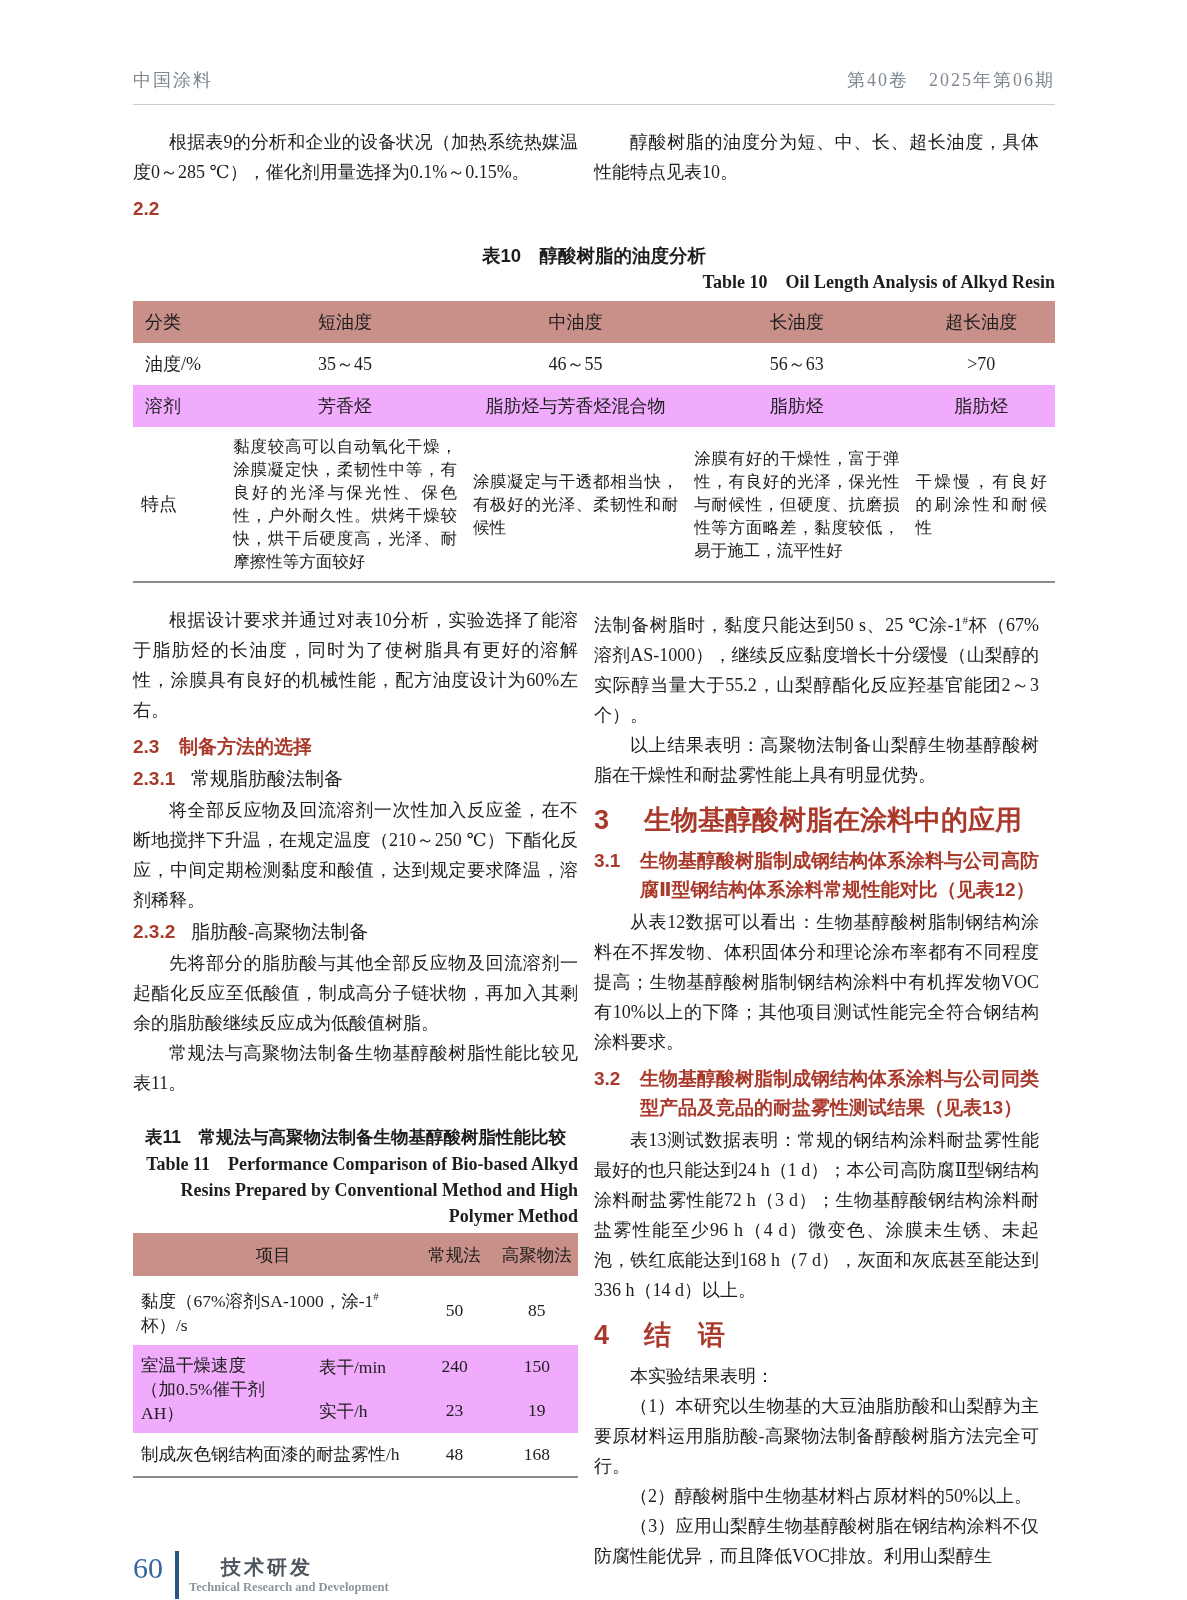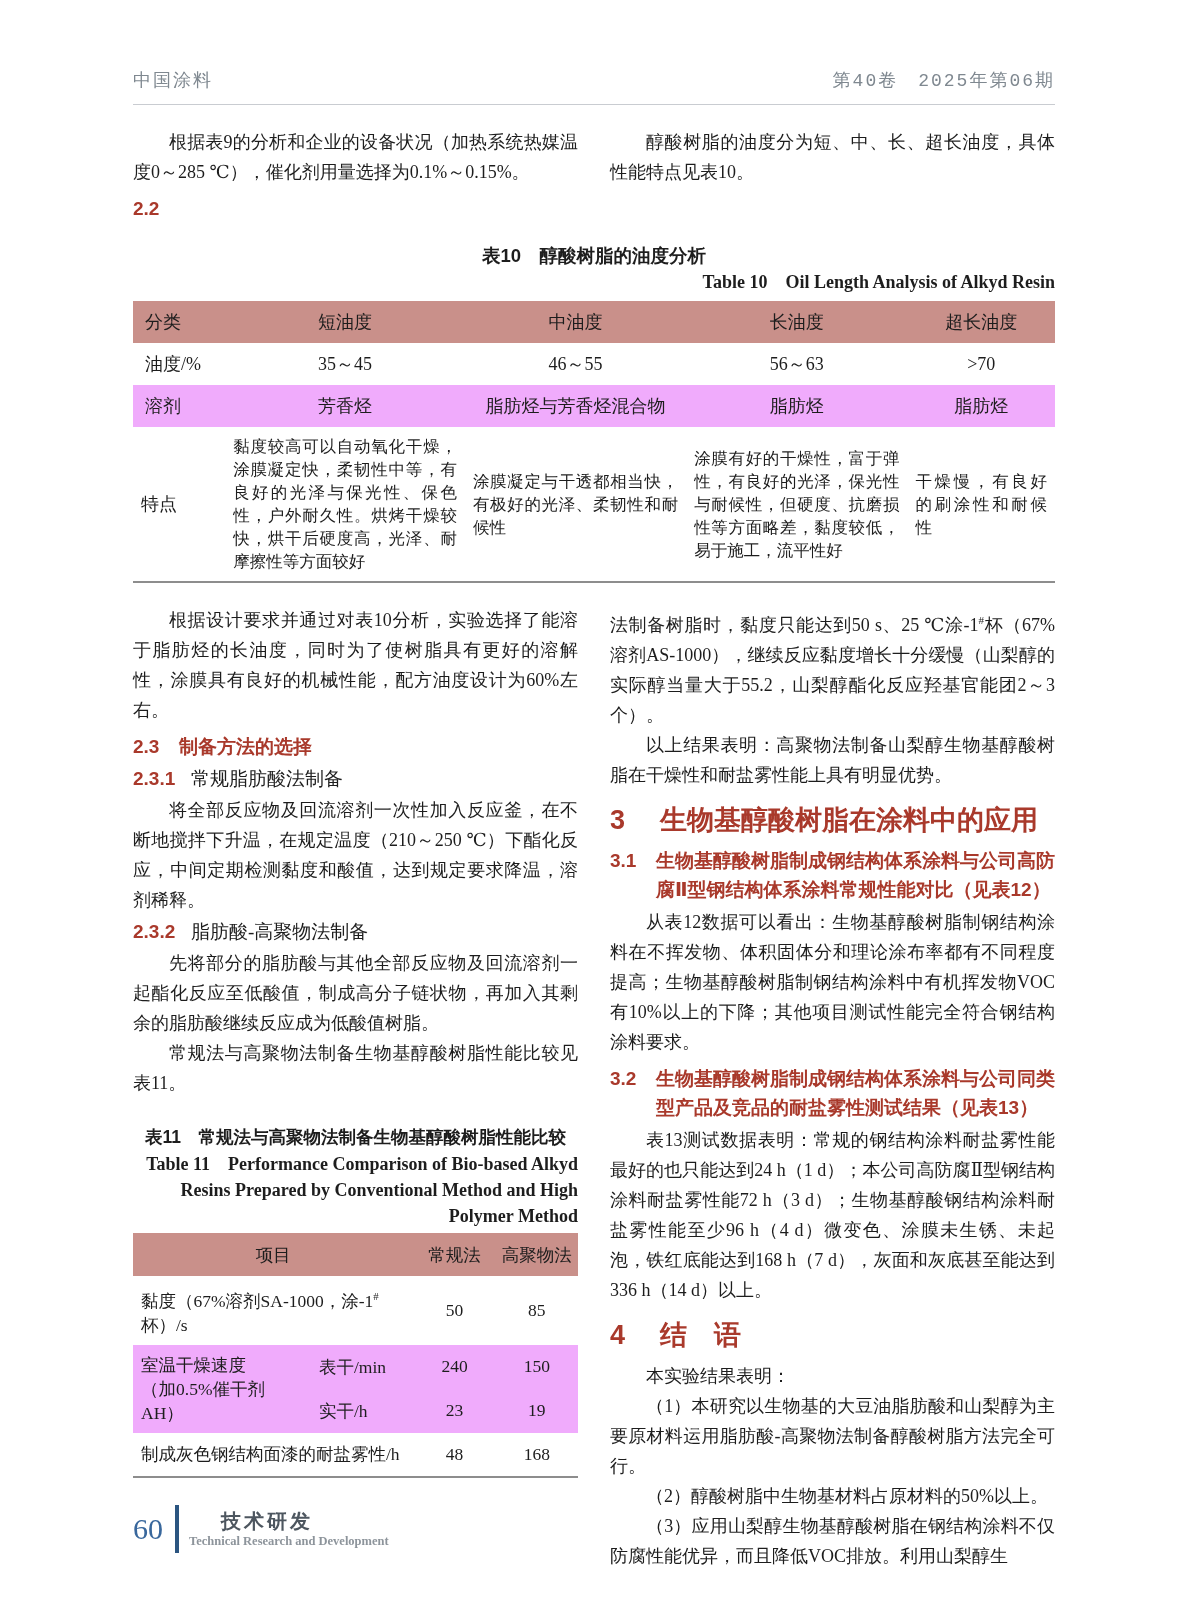--- a/index.html
+++ b/index.html
@@ -3,24 +3,24 @@
 <meta charset="utf-8">
 <style>
   html,body{margin:0;padding:0;background:#e8e8e8;}
   .page{
     position:relative;width:1187px;height:1600px;margin:0 auto;background:#ffffff;
     font-family:"Liberation Serif","DejaVu Serif",serif;color:#1d1d1d;
     overflow:hidden;box-sizing:border-box;padding:68px 132px 0 133px;
   }
   
   .masthead{display:flex;justify-content:space-between;align-items:flex-end;
-    font-family:Liberation Mono, monospace;font-size:18px;color:#7f8890;
+    font-family:Liberation Serif, serif;font-size:18px;color:#7f8890;
     letter-spacing:2px;padding-bottom:12px;border-bottom:1px solid #c9ccd1;}
   
-  .cols{display:flex;gap:32px;}
+  .cols{display:flex;gap:16px;}
   .col{width:445px;box-sizing:border-box;}
   .para{font-size:18px;line-height:30px;text-align:justify;margin:0;text-indent:2em;}
   .para.noindent{text-indent:0;}
   .intro{margin-top:22px;}
   sup{font-size:0.62em;}
   
   .h-red{display:flex;font-family:"Liberation Sans","DejaVu Sans",sans-serif;font-weight:bold;
     color:#a9392b;font-size:19px;line-height:29px;margin:7px 0 3px;text-align:left;}
   .h-red .num{flex:0 0 46px;}
   .h-red .txt{flex:1;}
@@ -46,21 +46,21 @@
   .t10 td{height:26px;}
   .t10 .feat td{font-size:16.5px;line-height:23px;height:auto;text-align:justify;
     padding:8px 8px;vertical-align:middle;}
   .t10 .feat td.lab{text-align:left;font-size:18px;}
   .t11{margin-top:4px;}
   .t11 td{font-size:17.5px;height:27px;}
   .t11 .lab2{text-align:left;padding-left:8px;line-height:24px;}
   .tbl11-block{margin-top:26px;}
   .after-tbl{margin-top:20px;}
   
-  .footer{position:absolute;left:133px;top:1505px;display:flex;align-items:center;}
+  .footer{position:absolute;left:133px;top:1551px;display:flex;}
   .pgnum{font-size:30px;color:#38679c;margin-right:12px;font-family:"Liberation Serif",serif;}
   .fbar{width:4px;height:48px;background:#2b5580;margin-right:10px;}
   .fsec{display:flex;flex-direction:column;justify-content:center;}
   .fsec-zh{font-family:"Liberation Sans","DejaVu Sans",sans-serif;font-weight:bold;
     font-size:20px;color:#4d565f;letter-spacing:3px;line-height:24px;margin-left:32px;}
   .fsec-en{font-size:12.5px;color:#8d949b;line-height:17px;font-weight:bold;}
 </style>
 </head>
 <body>
 

